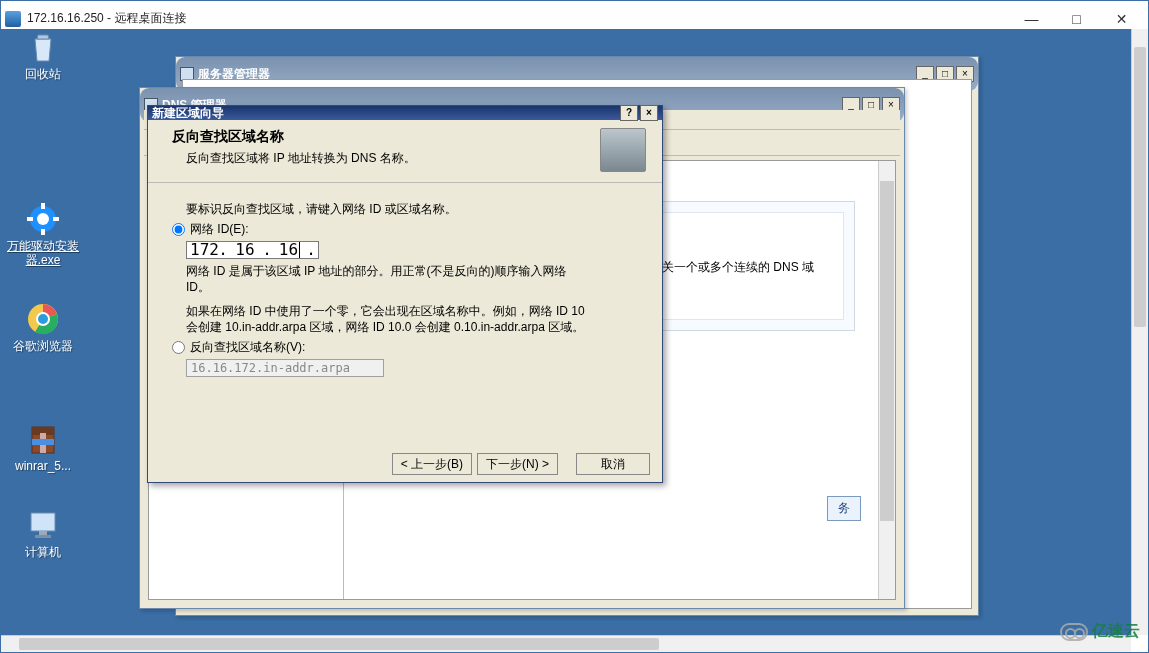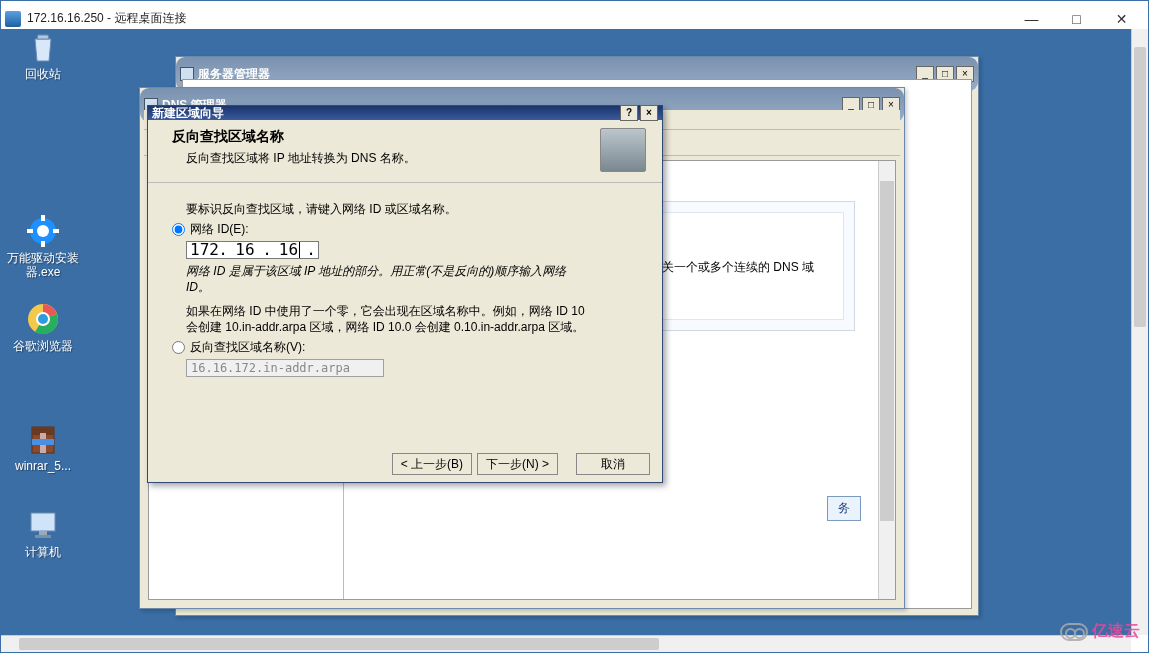--- a/index.html
+++ b/index.html
@@ -100,21 +100,21 @@
   .wizard-footer {
     position:absolute; left:0; right:0; bottom:0; height:36px;
     display:flex; justify-content:flex-end; align-items:center;
     padding:0 12px; gap:6px; border-top:none;
   }
   .wbtn { height:22px; padding:0 8px; background:#ece9d8; border:1px solid #888; font-size:12px; cursor:pointer; min-width:74px; }
   .wbtn.gap { margin-left:12px; }
   .watermark {
     position:absolute; right:8px; bottom:10px;
     display:flex; align-items:center; gap:4px;
-    color:#ec4899; font-size:16px; font-weight:600;
+    color:#15803d; font-size:16px; font-weight:600;
     opacity:.85;
   }
   .watermark .wmicon { width:28px; height:18px; border:2px solid #aaa; border-radius:10px; position:relative; }
   .watermark .wmicon::before, .watermark .wmicon::after {
     content:""; position:absolute; width:7px; height:7px; border:2px solid #aaa; border-radius:50%; top:3px;
   }
   .watermark .wmicon::before { left:3px; }
   .watermark .wmicon::after { left:12px; }
 </style>
 </head>
@@ -135,21 +135,21 @@
       <div class="ibox">
         <svg viewBox="0 0 36 36">
             <path d="M10 10 L26 10 L24 32 L12 32 Z" fill="#d8e8f8" stroke="#6a8ab0"></path>
             <path d="M13 6 L23 6 L24 10 L12 10 Z" fill="#b0c8e0" stroke="#6a8ab0"></path>
           </svg>
       </div>
       <span class="lbl">回收站</span>
     </div>
 
 
-    <div class="dicon" style="left:6px; top:184px;">
+    <div class="dicon" style="left:6px; top:172px;text-decoration:underline;">
       <div class="ibox">
         <svg viewBox="0 0 36 36">
             <circle cx="18" cy="18" r="13" fill="#1e90ff"></circle>
             <circle cx="18" cy="18" r="6" fill="#fff"></circle>
             <g fill="#fff">
               <rect x="16" y="2" width="4" height="6"></rect>
               <rect x="16" y="28" width="4" height="6"></rect>
               <rect x="2" y="16" width="6" height="4"></rect>
               <rect x="28" y="16" width="6" height="4"></rect>
             </g>
@@ -265,21 +265,21 @@
           <div class="ip-input">
             <span>172</span>
               <span class="ip-dot">.</span>
             <span>16</span>
               <span class="ip-dot">.</span>
             <span style="border-right:1px solid #000;">16</span>
               <span class="ip-dot">.</span>
             <span></span>
           </div>
         </div>
-        <div class="row" style="max-width:400px;font-style:italic;">网络 ID 是属于该区域 IP 地址的部分。用正常(不是反向的)顺序输入网络 ID。</div>
+        <div class="row" style="max-width:400px;">网络 ID 是属于该区域 IP 地址的部分。用正常(不是反向的)顺序输入网络 ID。</div>
         <div class="row" style="max-width:400px; margin-top:8px;">如果在网络 ID 中使用了一个零，它会出现在区域名称中。例如，网络 ID 10 会创建 10.in-addr.arpa 区域，网络 ID 10.0 会创建 0.10.in-addr.arpa 区域。</div>
 
         <div class="radio-row" style="margin-top:4px;">
           <input type="radio" name="opt" style="">
           <span>反向查找区域名称(V):</span>
         </div>
         <div class="row">
           <div class="zone-input">
             <span>16.16.172.in-addr.arpa</span>
           </div>

